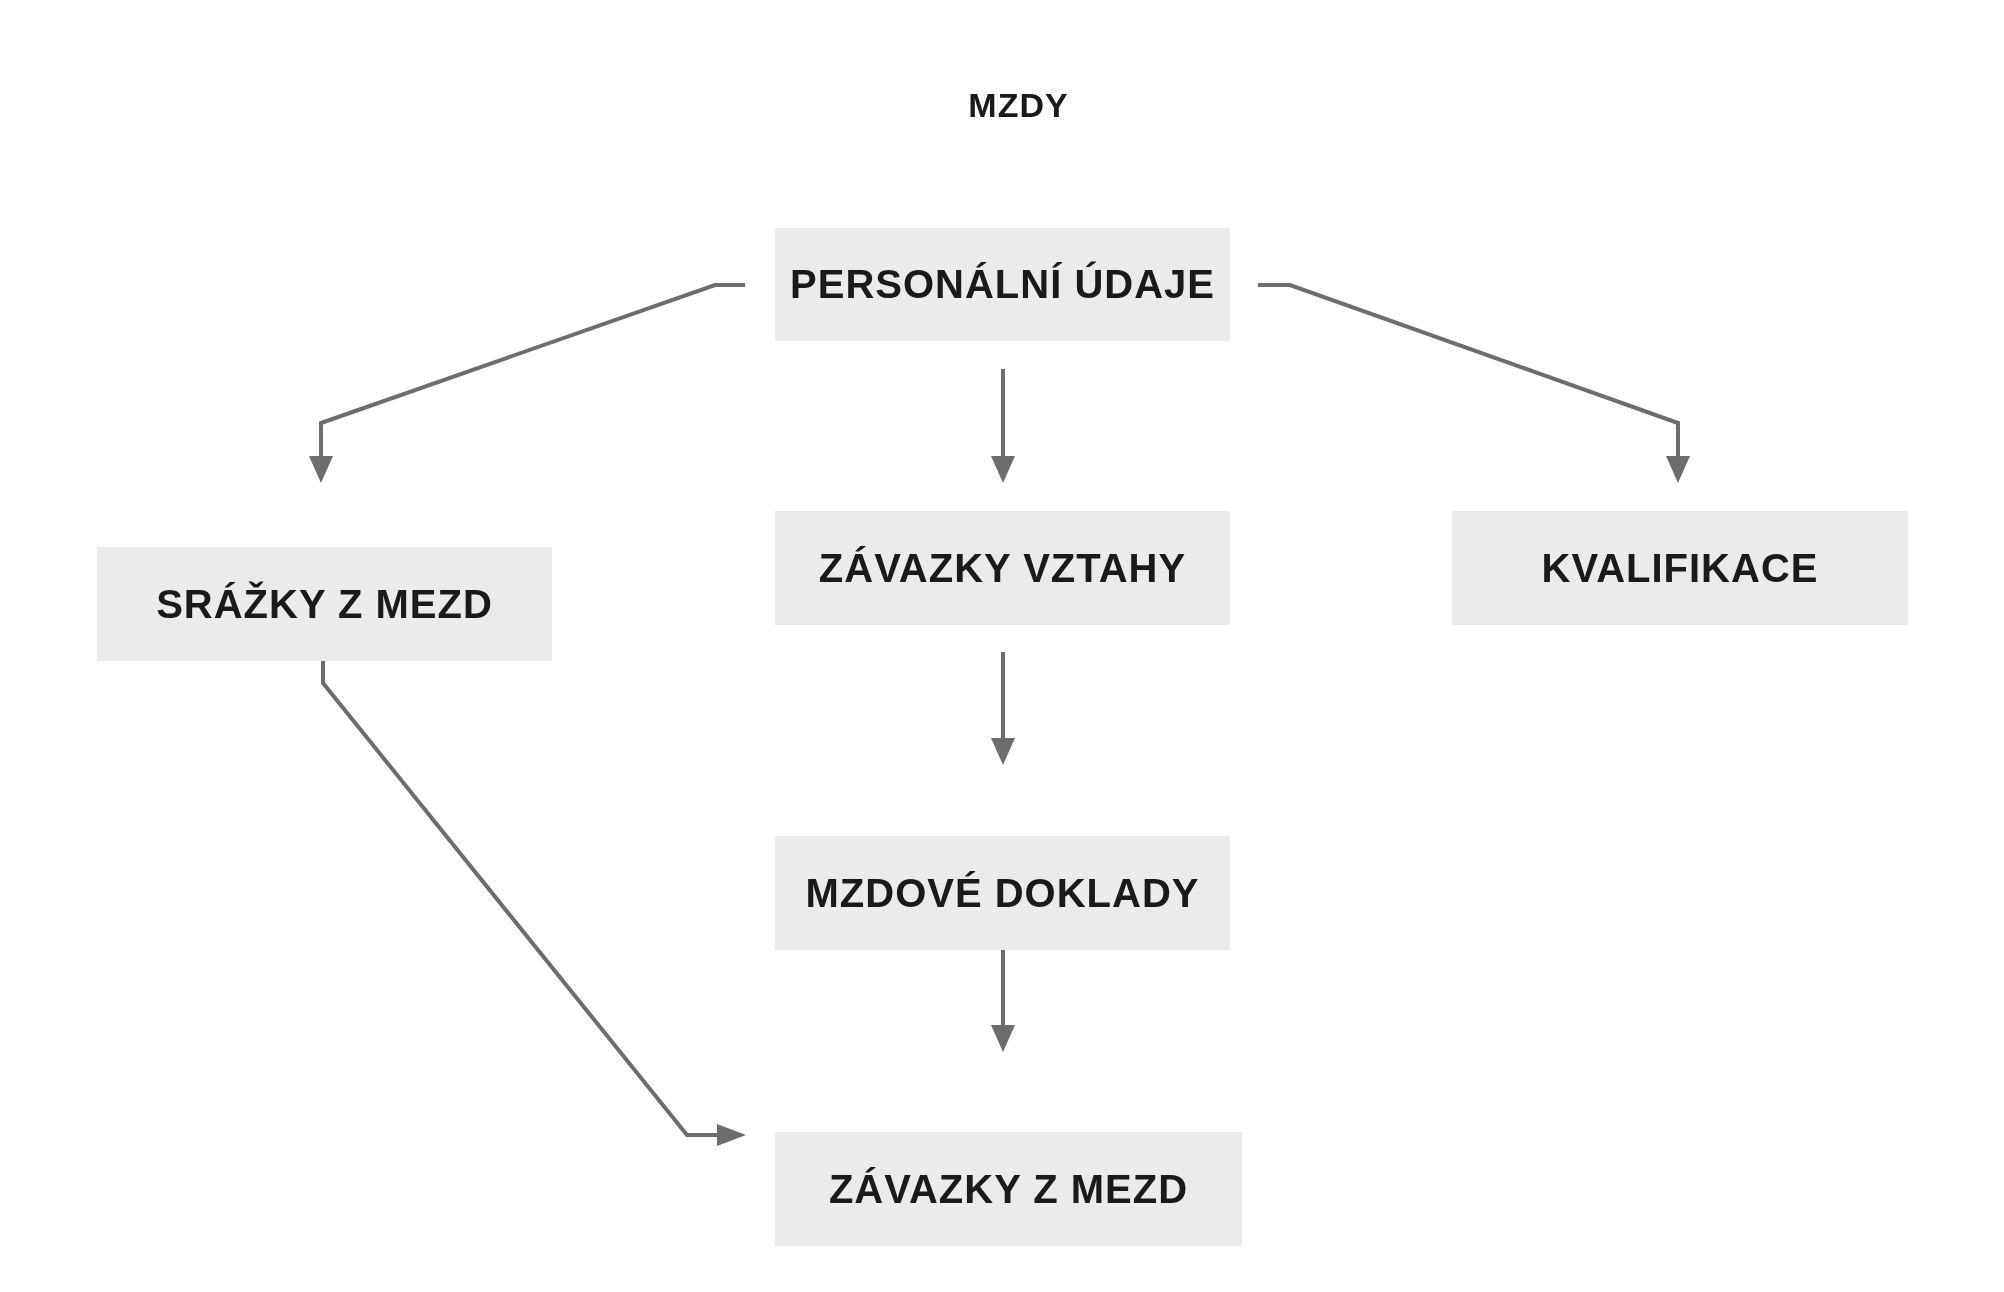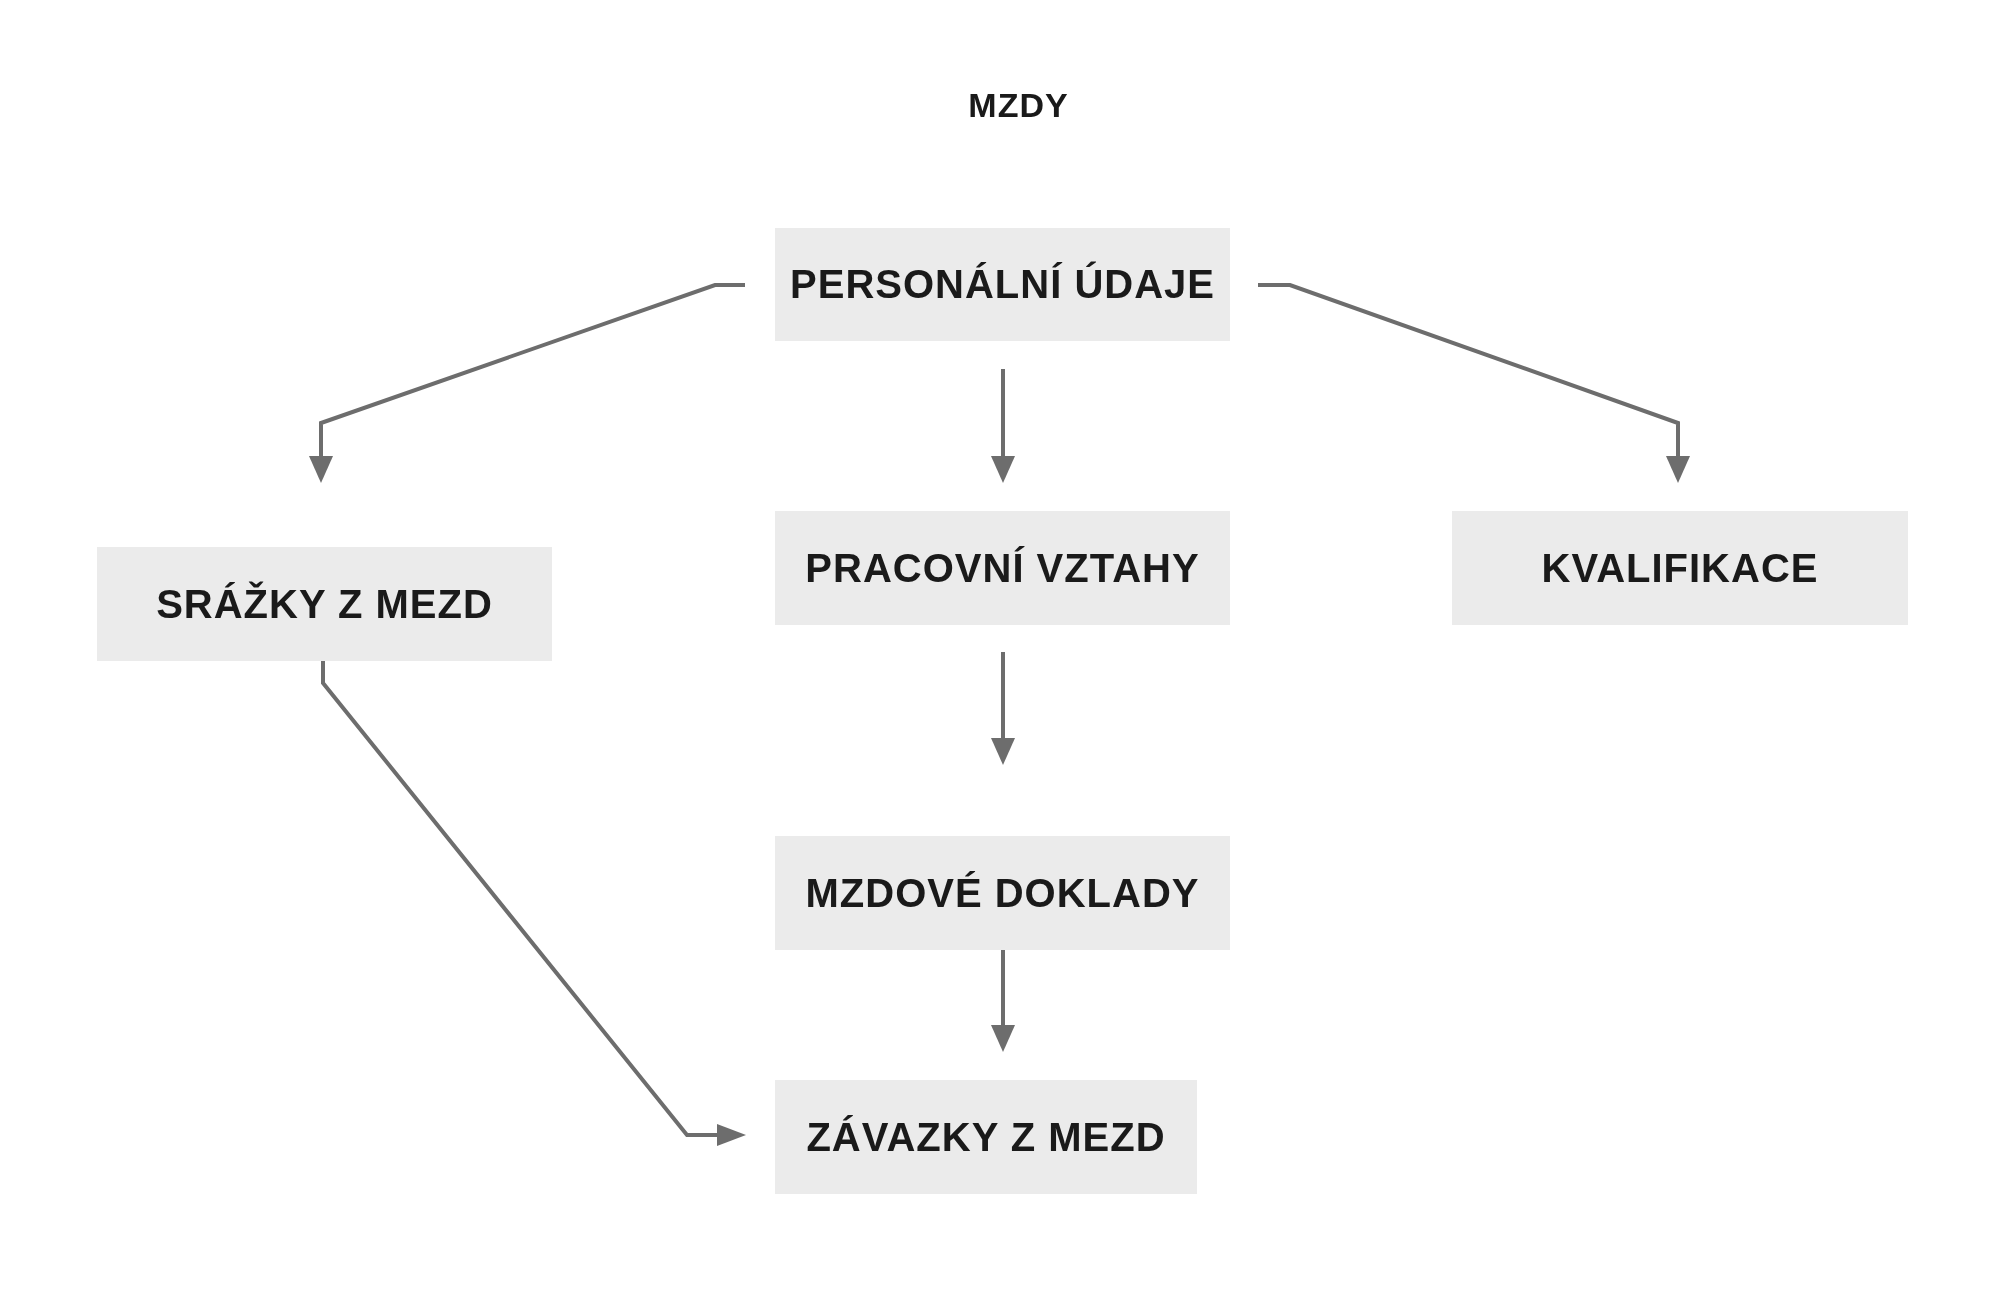--- a/index.html
+++ b/index.html
@@ -63,21 +63,21 @@
   .arrowhead {
     fill: var(--connector);
     stroke: none;
   }
   
   .n-personalni { left: 775px;  top: 228px;  width: 455px; height: 113px; }
   .n-srazky     { left: 97px;   top: 511px;  width: 455px; height: 114px; margin-top: 36px; }
   .n-pracovni   { left: 775px;  top: 511px;  width: 455px; height: 114px; }
   .n-kvalifikace{ left: 1452px; top: 511px;  width: 456px; height: 114px; }
   .n-mzdove     { left: 775px;  top: 836px;  width: 455px; height: 114px; }
-  .n-zavazky    { left: 775px;  top: 1080px; width: 422px; height: 114px; }
+  .n-zavazky    { left: 775px;  top: 1132px; width: 467px; height: 114px; }
 </style>
 </head>
 <body>
 
 <div class="canvas">
 
   <div class="diagram-title">MZDY</div>
 
   <svg class="edge-layer" viewBox="0 0 2004 1292" xmlns="http://www.w3.org/2000/svg">
 
@@ -102,21 +102,21 @@
 
   <div class="node n-personalni">
     <span class="node-label">PERSONÁLNÍ ÚDAJE</span>
   </div>
 
   <div class="node n-srazky">
     <span class="node-label">SRÁŽKY Z MEZD</span>
   </div>
 
   <div class="node n-pracovni">
-    <span class="node-label">PRACOVNÍ VZTAHY</span>
+    <span class="node-label">ZÁVAZKY VZTAHY</span>
   </div>
 
   <div class="node n-kvalifikace">
     <span class="node-label">KVALIFIKACE</span>
   </div>
 
   <div class="node n-mzdove">
     <span class="node-label">MZDOVÉ DOKLADY</span>
   </div>
 

